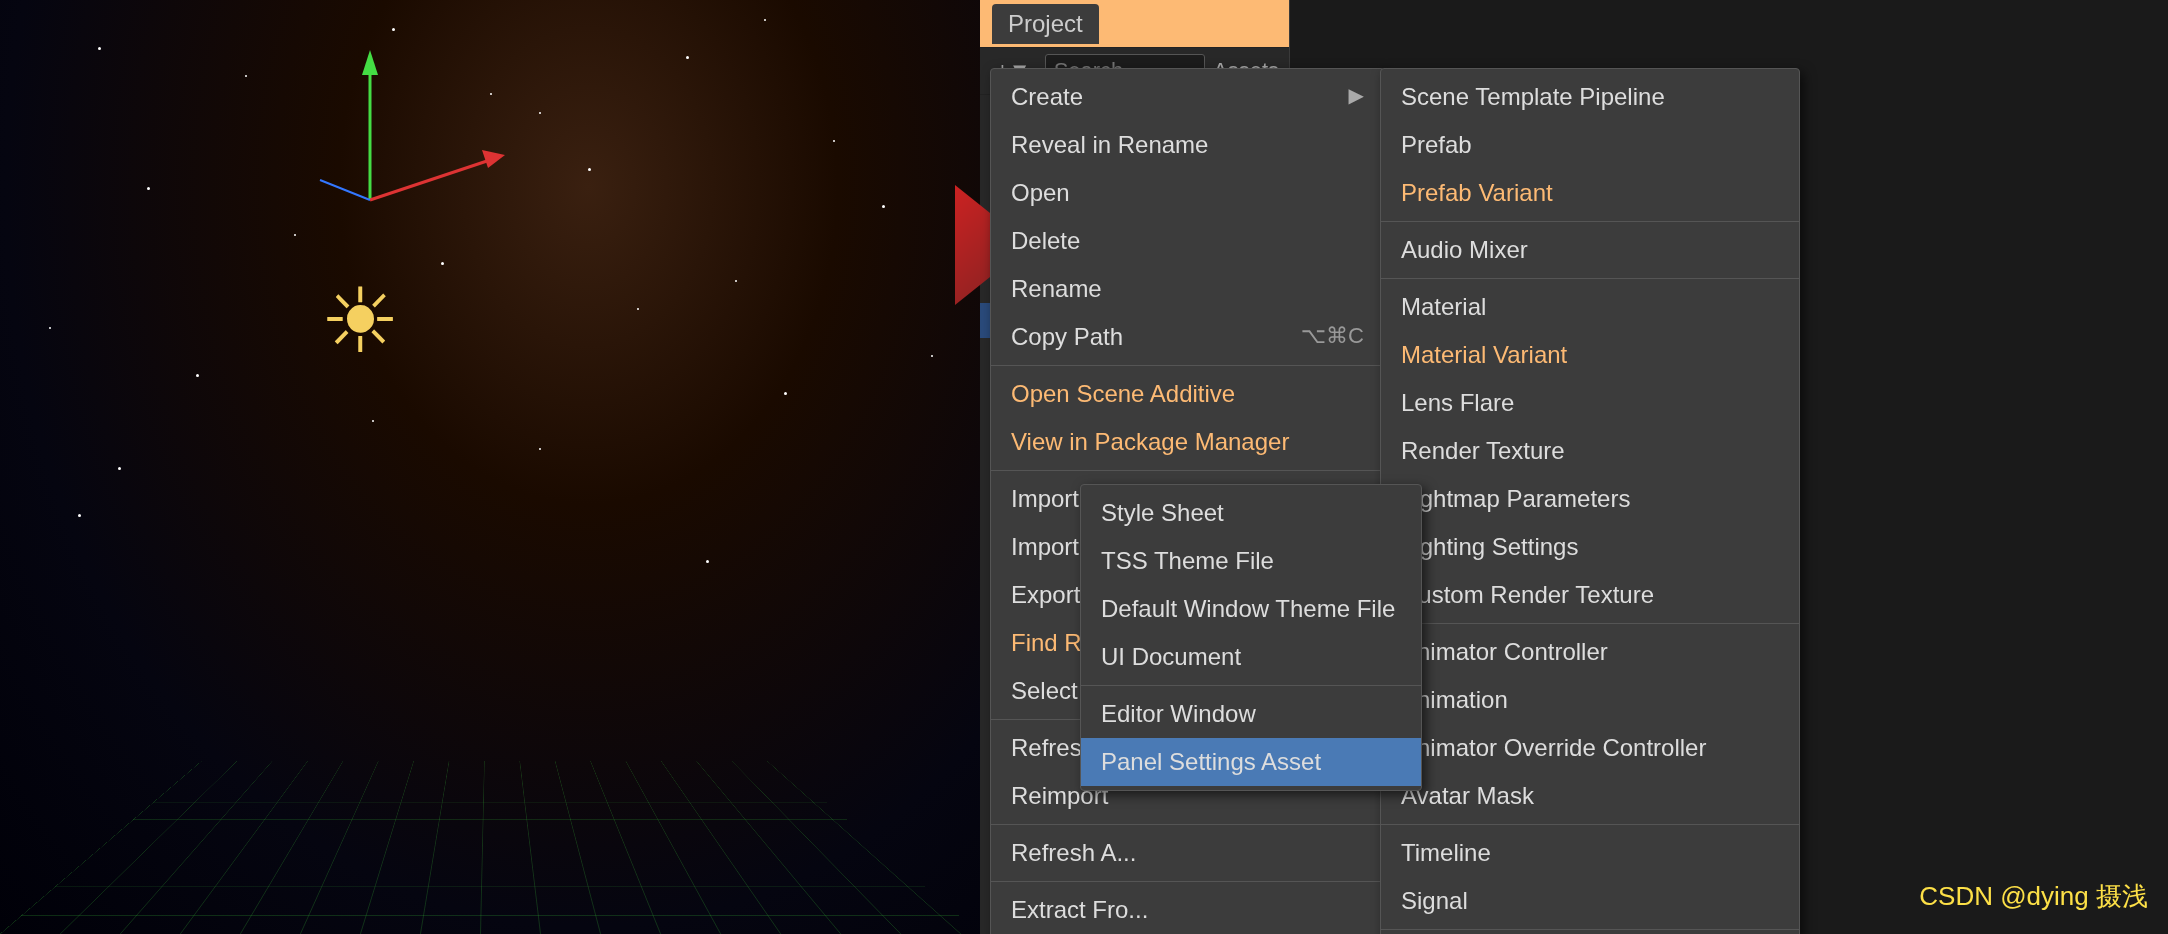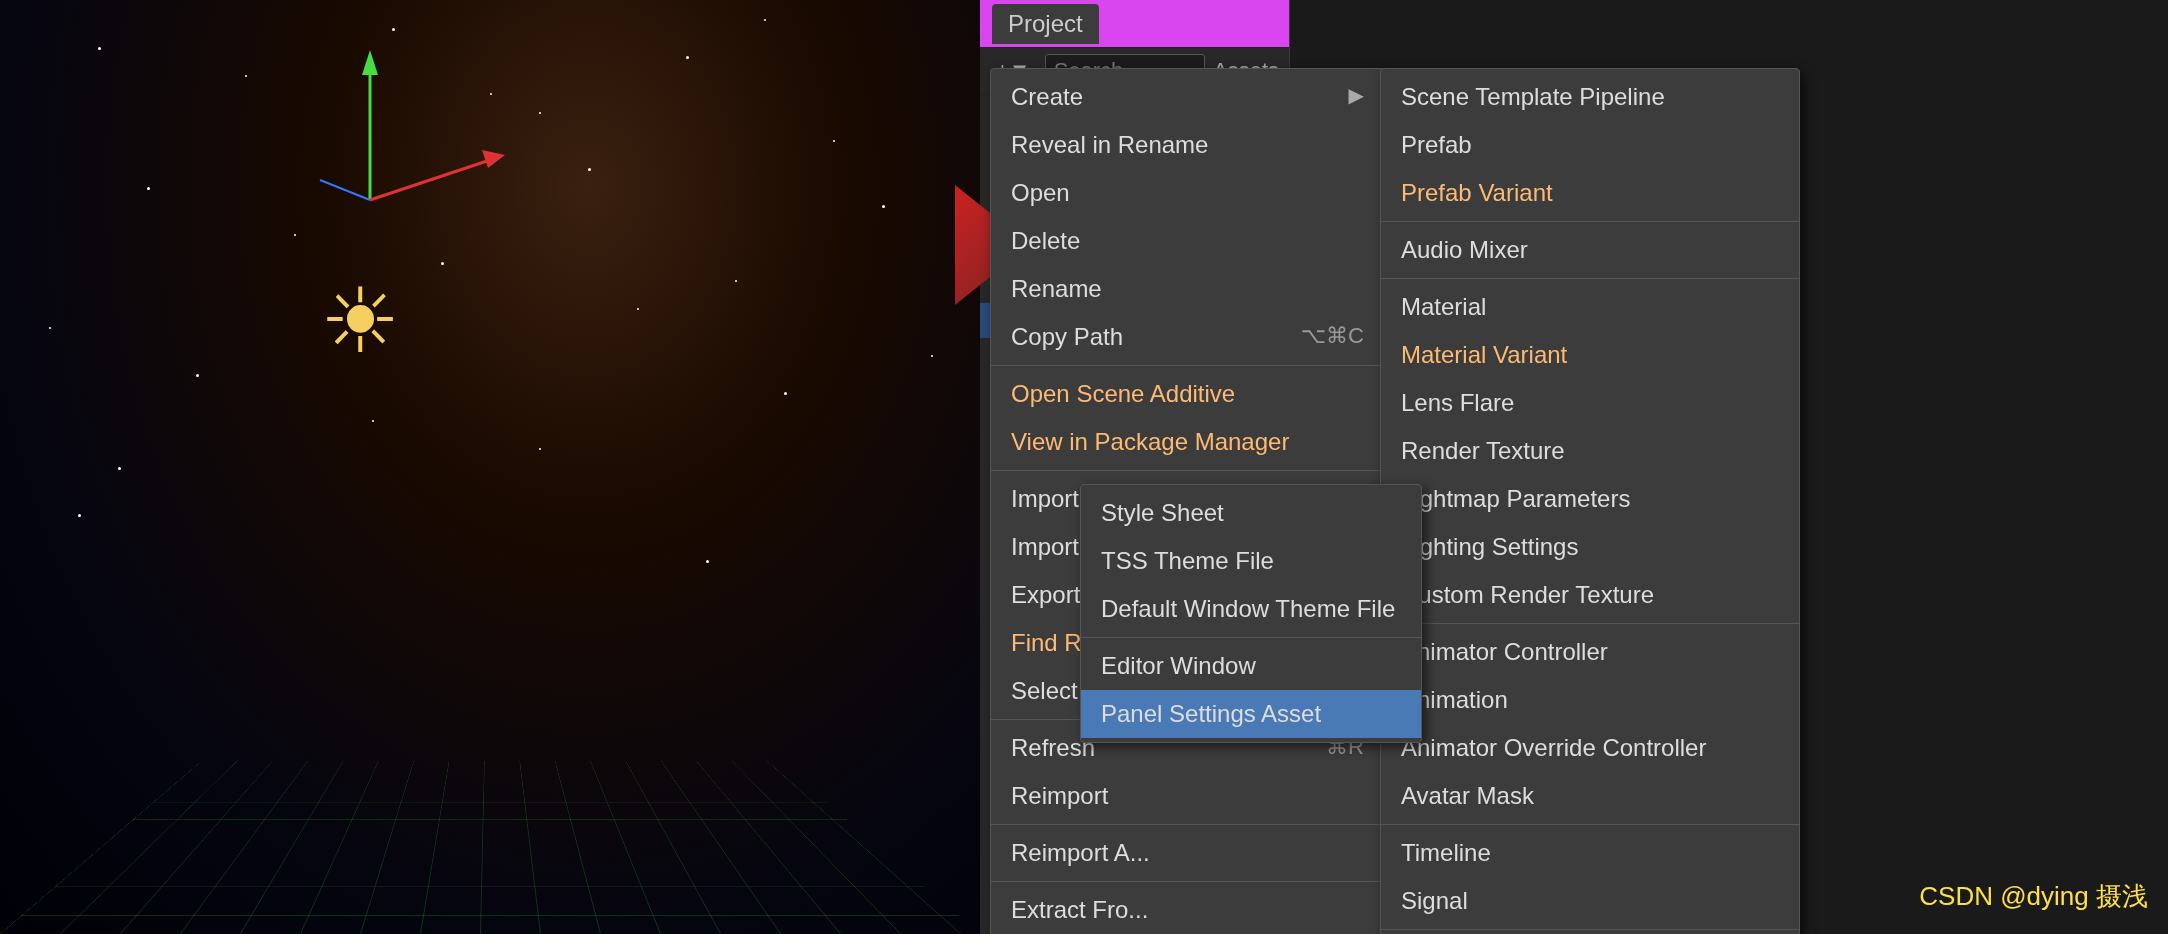--- a/index.html
+++ b/index.html
@@ -66,21 +66,21 @@
       position: absolute;
       left: 980px; top: 0;
       width: 310px;
       height: 934px;
       background: #282828;
       border-right: 1px solid #3a3a3a;
     }
 
     .panel-header {
       height: 48px;
-      background: #d946ef;
+      background: #fdba74;
       display: flex;
       align-items: center;
       padding: 12px 12px;
       border-bottom: 1px solid #222;
     }
 
     .panel-tab {
       background: #3c3c3c;
       color: #ccc;
       padding: 6px 16px;
@@ -399,21 +399,21 @@
   <div class="menu-separator"></div>
   <div class="menu-item">
     <span>Refresh</span>
     <span class="menu-shortcut">⌘R</span>
   </div>
   <div class="menu-item">
     <span>Reimport</span>
   </div>
   <div class="menu-separator"></div>
   <div class="menu-item">
-    <span>Reimport A...</span>
+    <span>Refresh A...</span>
   </div>
   <div class="menu-separator"></div>
   <div class="menu-item">
     <span>Extract Fro...</span>
   </div>
 
 </div>
 
 <div class="context-menu-create">
   <div class="menu-item">
@@ -478,20 +478,23 @@
 <div class="context-menu-sub2">
   <div class="menu-item">
     <span>Style Sheet</span>
   </div>
   <div class="menu-item">
     <span>TSS Theme File</span>
   </div>
   <div class="menu-item">
     <span>Default Window Theme File</span>
   </div>
+  <div class="menu-item">
+    <span>UI Document</span>
+  </div>
   <div class="menu-separator"></div>
   <div class="menu-item">
     <span>Editor Window</span>
   </div>
   <div class="menu-item highlighted" style="background:#4a7ab5;">
     <span>Panel Settings Asset</span>
   </div>
 </div>
 
 <div class="watermark">CSDN @dying 摄浅</div>

